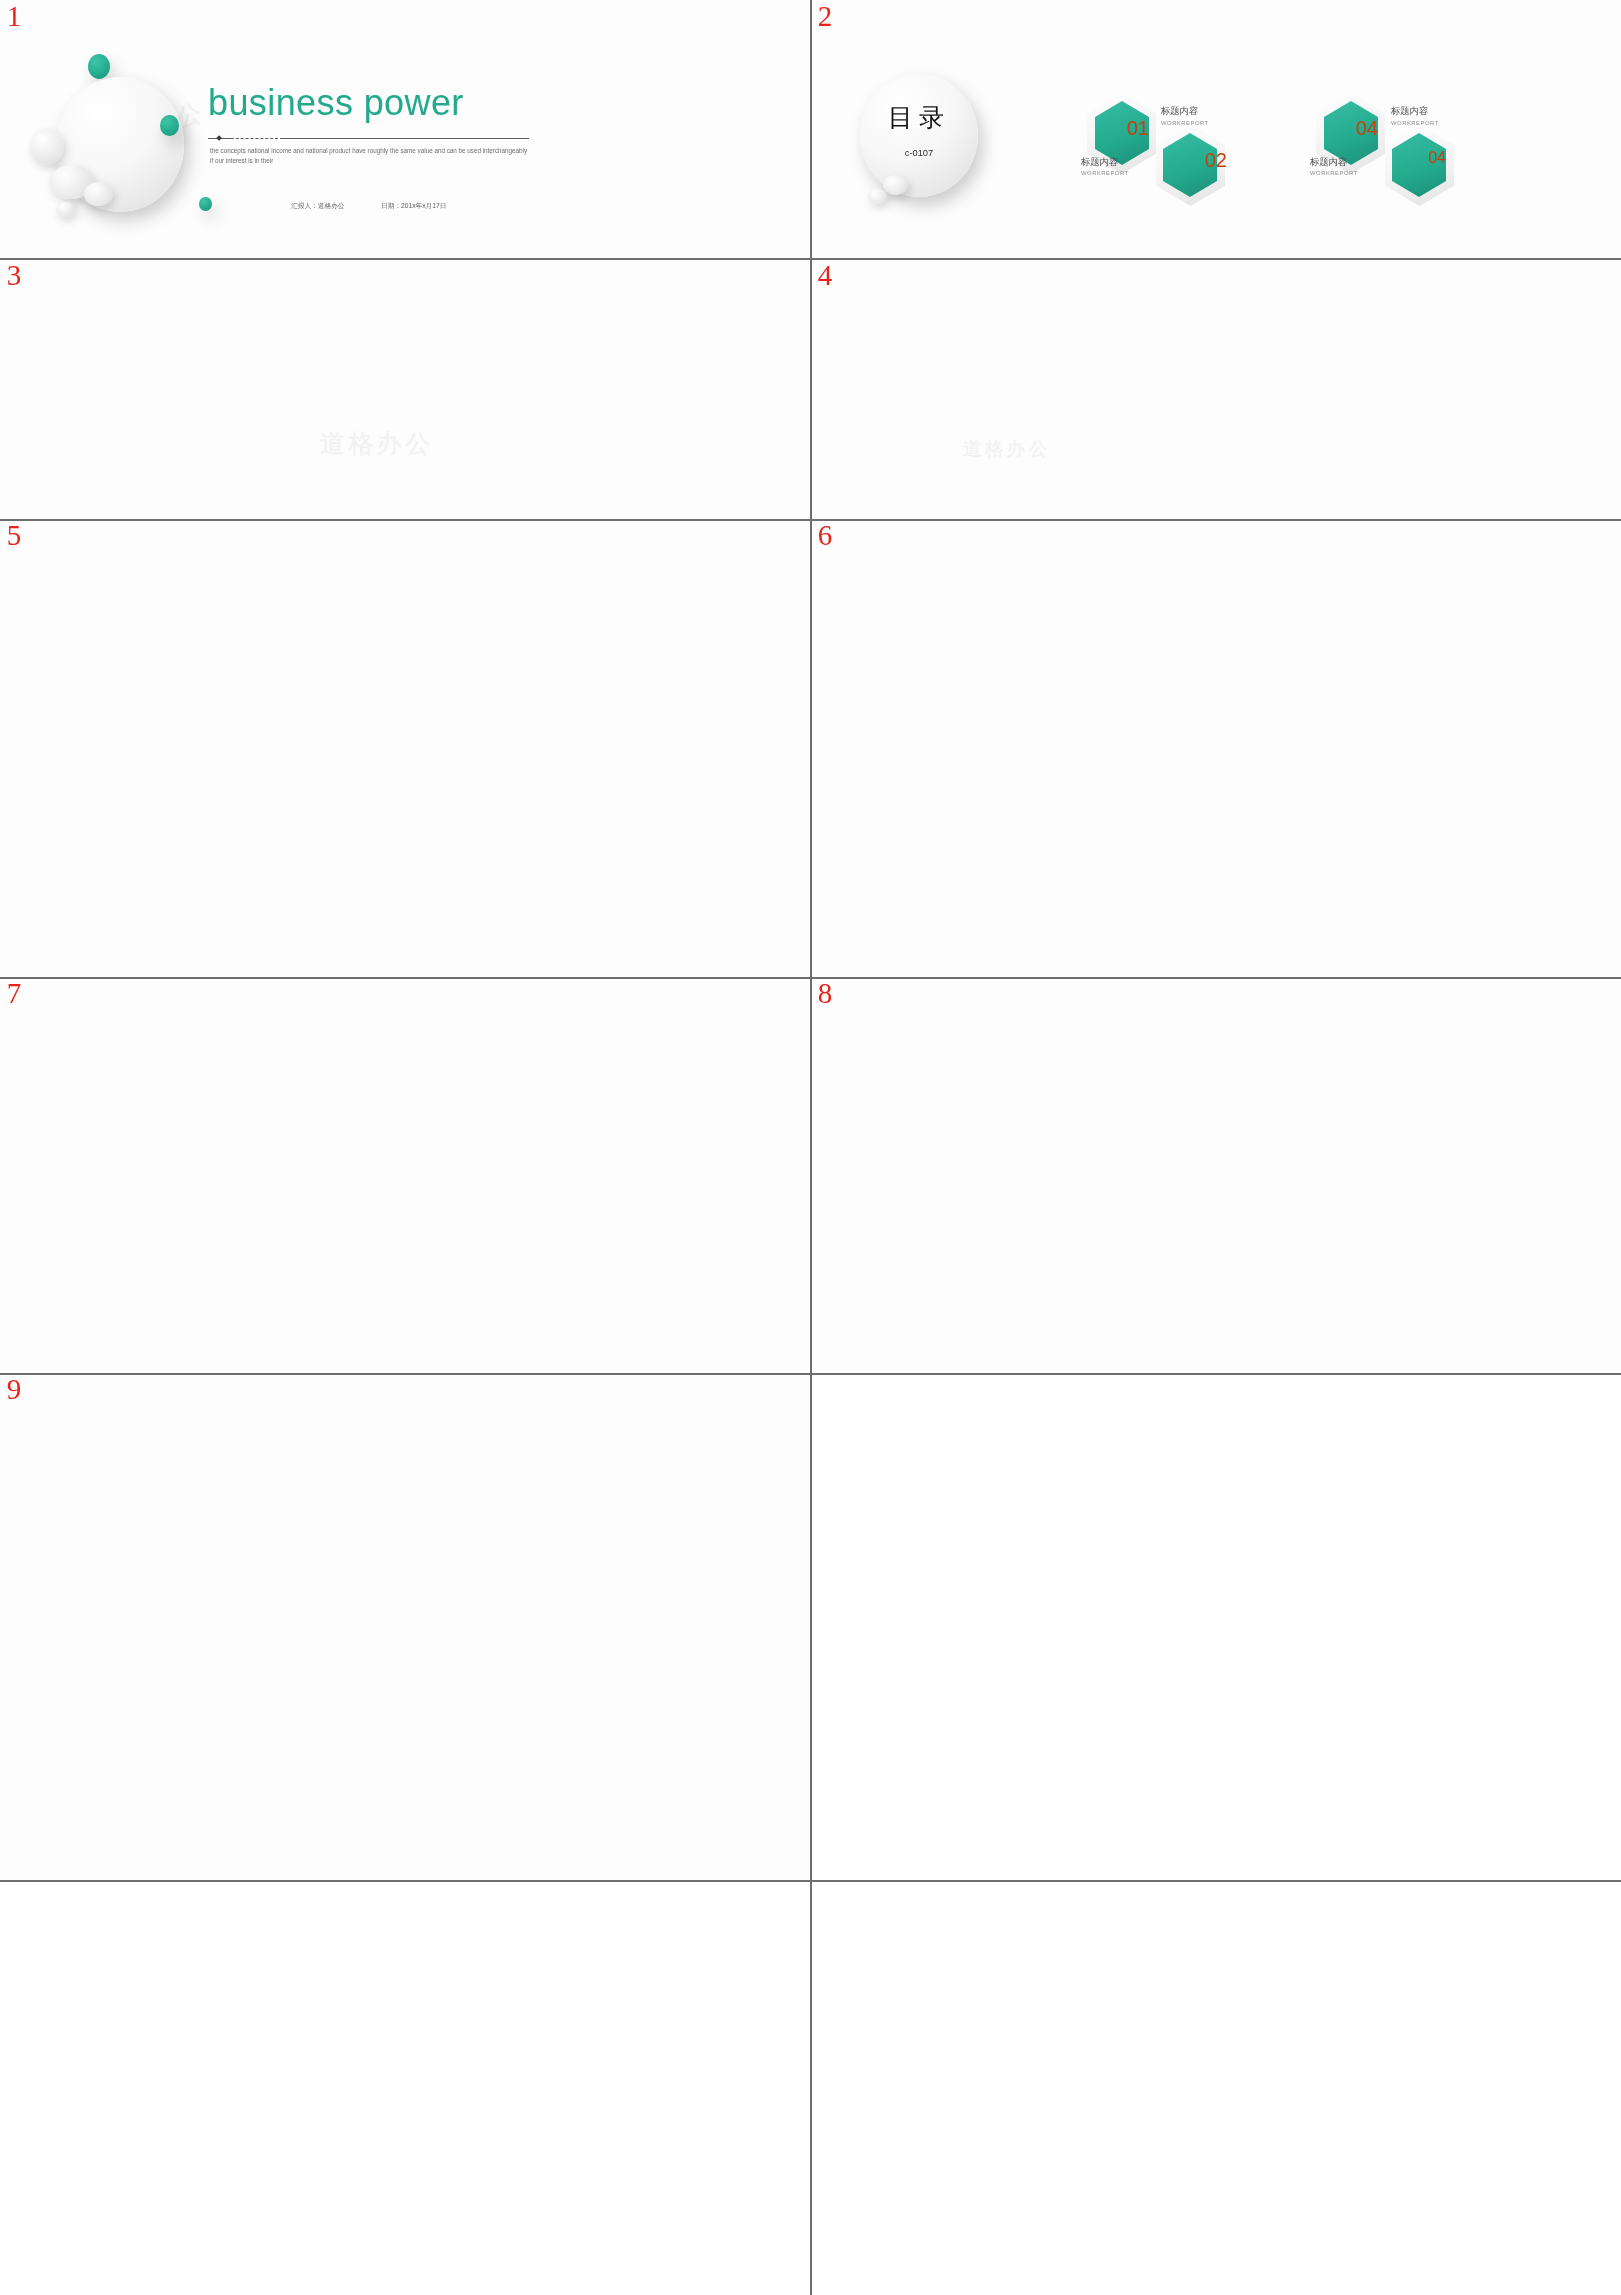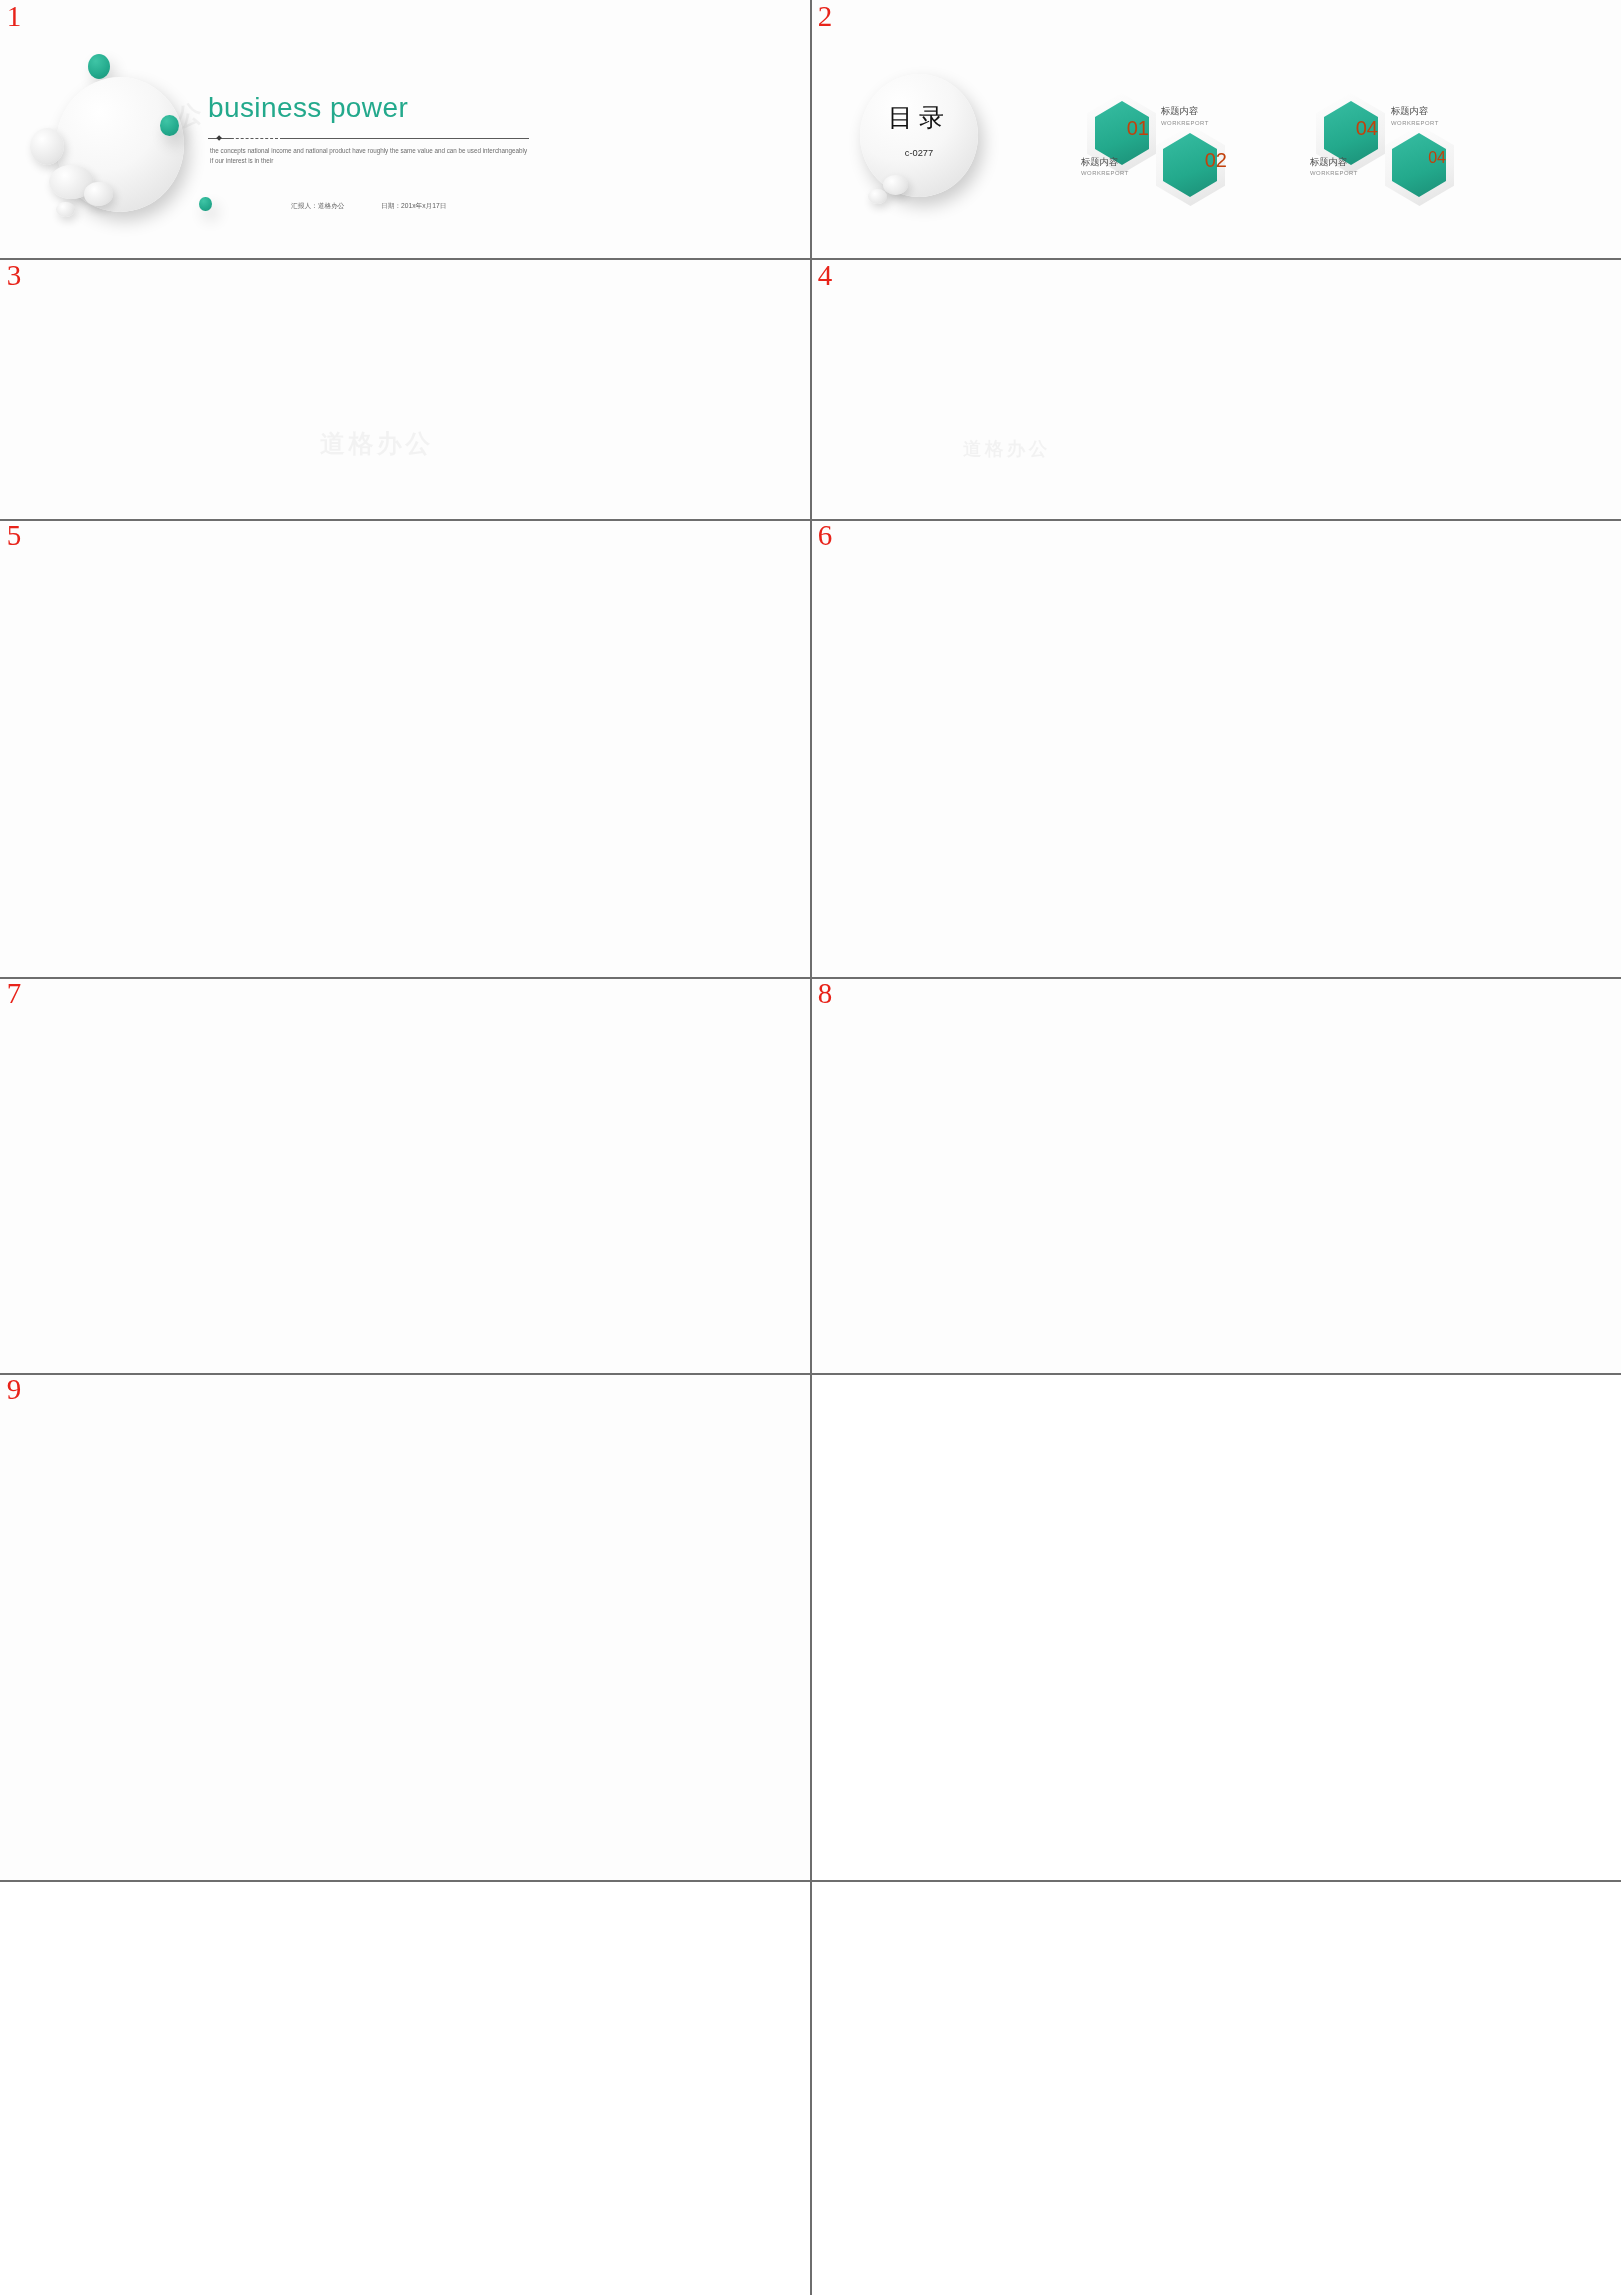--- a/index.html
+++ b/index.html
@@ -104,36 +104,36 @@
     <div class="wm" style="left:93px;top:110px;transform:rotate(-16deg);">道格办公</div>
     <div class="gcirc" style="left:88px;top:54px;width:22px;height:25px;"></div>
     <div class="wcirc" style="left:56px;top:77px;width:128px;height:135px;"></div>
     <div class="gcirc" style="left:160px;top:115px;width:18.5px;height:21px;"></div>
     <div class="blob" style="left:30px;top:128px;width:34px;height:37px;"></div>
     <div class="blob" style="left:49px;top:165px;width:45px;height:34px;"></div>
     <div class="blob" style="left:84px;top:182px;width:29px;height:23.6px;"></div>
     <div class="blob" style="left:56px;top:202px;width:18.5px;height:15px;"></div>
     <div class="gcirc" style="left:199px;top:197px;width:12.6px;height:14.3px;"></div>
 
-    <div class="bigtitle" style="left:208px;top:92px;font-size:28px;">business power</div>
+    <div class="bigtitle" style="left:208px;top:82px;font-size:36px;">business power</div>
     <div class="rule-dec" style="left:208px;top:138px;width:23.6px;"></div>
     <div class="diamond" style="left:217px;top:136px;"></div>
     <div class="rule-dash" style="left:226px;top:138px;width:52px;"></div>
     <div class="rule-dec" style="left:280px;top:138px;width:249px;"></div>
     <div class="engbody" style="left:210px;top:146px;width:318px;">the concepts national income and national product have roughly the same value and can be used interchangeably if our interest is in their</div>
     <div class="footmeta" style="left:291px;top:202px;">汇报人：道格办公</div>
     <div class="footmeta" style="left:381px;top:202px;">日期：201x年x月17日</div>
   </div>
 
   <div class="slide col2" style="top:0;width:810px;height:258px;">
     <div class="num">2</div>
 
     <div class="wcirc" style="left:49px;top:74px;width:118px;height:123px;"></div>
     <div style="position:absolute;left:49px;top:101px;width:118px;text-align:center;font-size:25px;font-weight:400;color:#111;letter-spacing:5.9px;">目录</div>
-    <div style="position:absolute;left:49px;top:148px;width:118px;text-align:center;font-size:9.3px;color:#2b2b2b;">c-0277</div>
+    <div style="position:absolute;left:49px;top:148px;width:118px;text-align:center;font-size:9.3px;color:#2b2b2b;">c-0107</div>
     <div class="blob" style="left:72px;top:175px;width:25px;height:20px;"></div>
     <div class="blob" style="left:57px;top:189px;width:18.5px;height:15px;"></div>
 
     <div class="hex white" style="left:276px;top:93px;width:69px;height:81px;box-shadow:3.4px 5.9px 10px rgba(0,0,0,.16);"></div>
     <div class="hex green" style="left:284px;top:101px;width:54px;height:64px;"></div>
     <div class="hexnum" style="left:284px;top:117px;width:54px;font-size:20px;">01</div>
     <div style="position:absolute;left:350px;top:105px;font-size:9.3px;color:#4a4a4a;">标题内容</div>
     <div style="position:absolute;left:350px;top:120px;font-size:5.9px;color:#8d8d8d;letter-spacing:0.5px;">WORKREPORT</div>
 
     <div class="hex white" style="left:345px;top:125px;width:69px;height:81px;box-shadow:3.4px 5.9px 10px rgba(0,0,0,.16);"></div>

